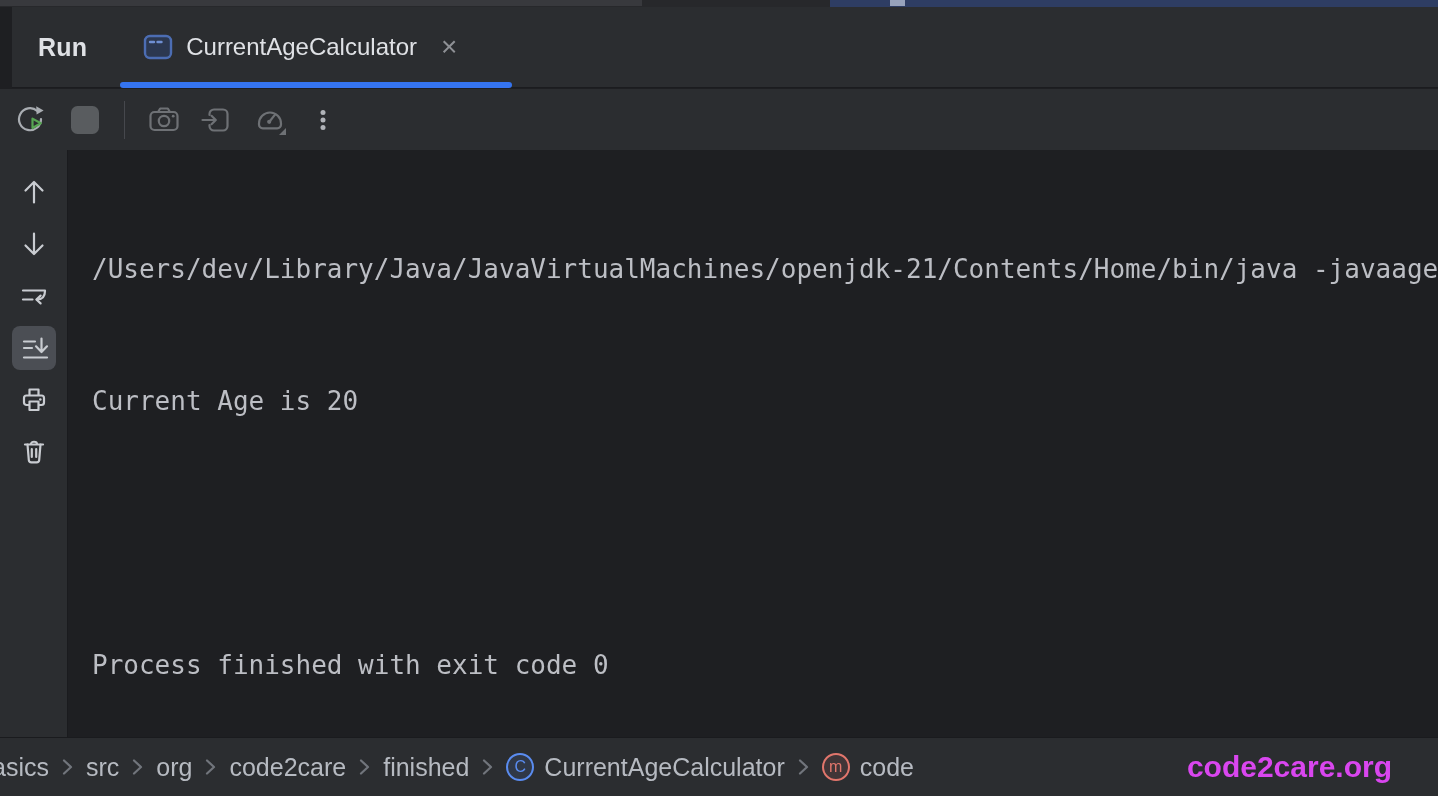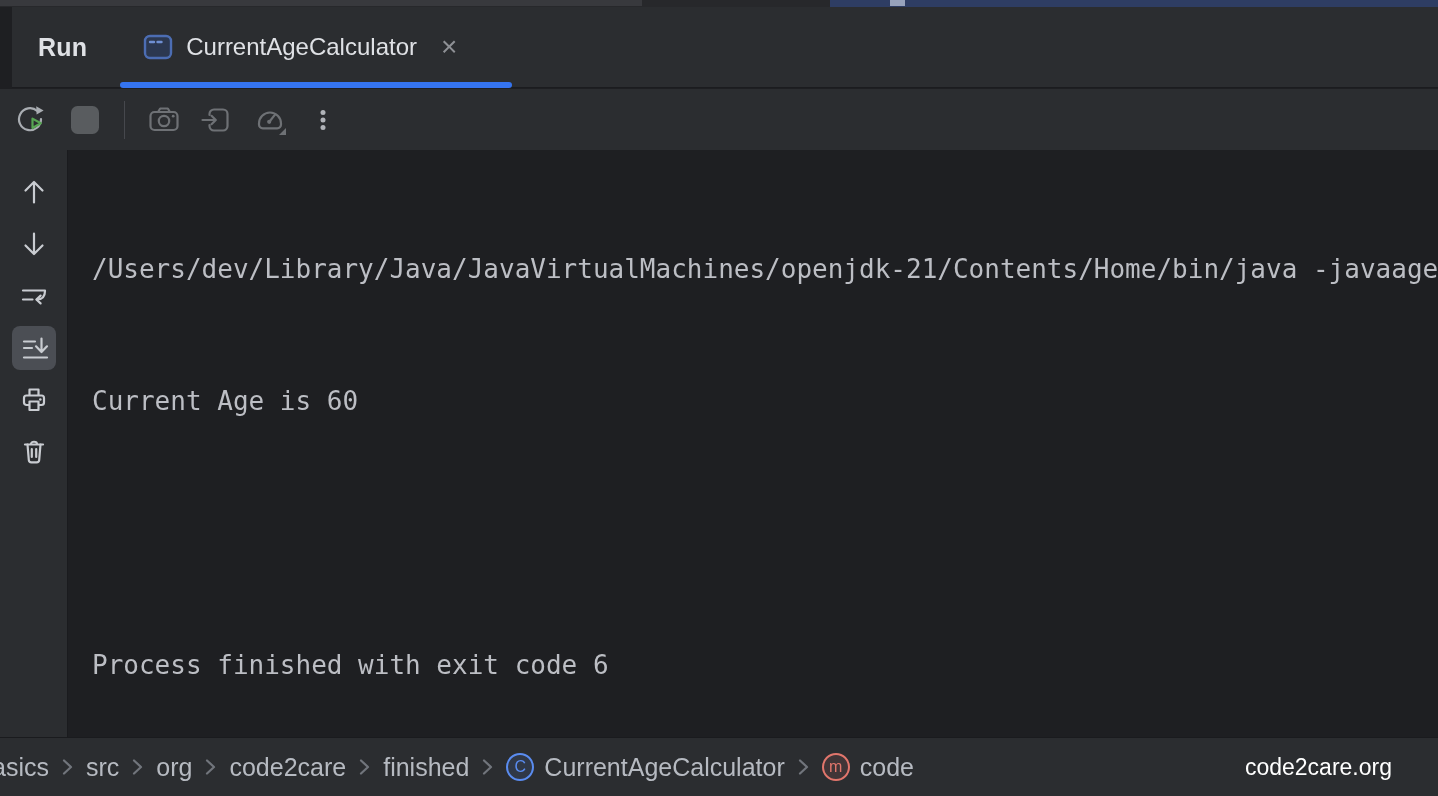--- a/index.html
+++ b/index.html
@@ -76,21 +76,21 @@
   .crumb-first { margin-left:-8px; }
   .crumb-sep { margin:0 13px; display:flex; align-items:center; }
   .sym-icon {
     width:28px; height:28px; border-radius:50%; border:2px solid; margin-right:10px;
     display:inline-flex; align-items:center; justify-content:center;
     font-size:16px; font-weight:500; flex:none;
   }
   .sym-class { color:#5a8cf0; border-color:#5a8cf0; background:rgba(90,140,240,0.12); }
   .sym-method { color:#e1766c; border-color:#e1766c; background:rgba(225,118,108,0.12); }
   .crumb-entity { display:flex; align-items:center; }
-  .watermark { margin-left:auto; color:#ffffff; font-size:23px; }
+  .watermark { margin-left:auto; color:#d946ef; font-size:30px;font-weight:bold; }
 </style>
 </head>
 <body>
 
 <div class="app">
 
   <div class="top-strip">
     <div class="strip-a"></div>
     <div class="strip-blue"></div>
     <div class="strip-dot"></div>
@@ -195,23 +195,23 @@
           <path d="M13 8 c0 -3 6 -3 6 0" fill="none" stroke="#c9ccd1" stroke-width="2.2" stroke-linecap="round"></path>
           <path d="M7 8.5 H25" fill="none" stroke="#c9ccd1" stroke-width="2.2" stroke-linecap="round"></path>
           <path d="M9.5 8.5 L10.8 24 a2.6 2.6 0 0 0 2.6 2.4 h5.2 a2.6 2.6 0 0 0 2.6 -2.4 L22.5 8.5" fill="none" stroke="#c9ccd1" stroke-width="2.2" stroke-linecap="round" stroke-linejoin="round"></path>
           <path d="M13.8 13 v8 M18.2 13 v8" fill="none" stroke="#c9ccd1" stroke-width="2.2" stroke-linecap="round"></path>
         </svg>
       </div>
     </div>
 
     <div class="console">
       <div class="console-line">/Users/dev/Library/Java/JavaVirtualMachines/openjdk-21/Contents/Home/bin/java -javaagen</div>
-      <div class="console-line">Current Age is 60</div>
+      <div class="console-line">Current Age is 20</div>
       <div class="console-line"></div>
-      <div class="console-line">Process finished with exit code 6</div>
+      <div class="console-line">Process finished with exit code 0</div>
     </div>
   </div>
 
   <div class="statusbar">
     <span class="crumb crumb-first">asics</span>
     <span class="crumb-sep">
       <svg width="11" height="18" viewBox="0 0 11 18">
           <polyline points="2,2.5 9,9 2,15.5" fill="none" stroke="#71757c" stroke-width="2.2" stroke-linecap="round" stroke-linejoin="round"></polyline>
         </svg>
     </span>

